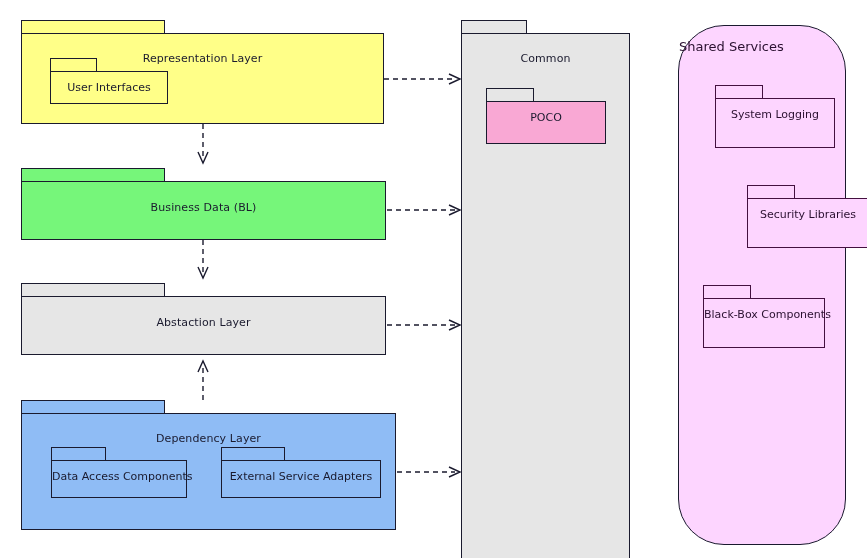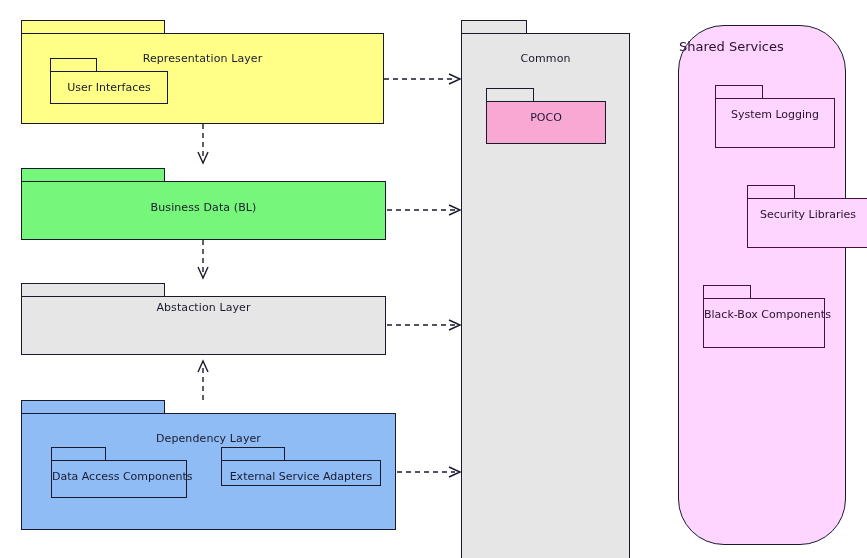--- a/index.html
+++ b/index.html
@@ -61,21 +61,21 @@
   .layer-rep   > .pkg-body > .pkg-label { top: 18px; }
 
   .layer-bl    { left: 21px;  top: 168px; width: 365px; height: 72px; }
   .layer-bl    > .pkg-tab  { width: 144px; height: 13px; background: #76f67a; }
   .layer-bl    > .pkg-body { top: 13px; width: 365px; height: 59px; background: #76f67a; }
   .layer-bl    > .pkg-body > .pkg-label { top: 19px; }
 
   .layer-abs   { left: 21px;  top: 283px; width: 365px; height: 72px; }
   .layer-abs   > .pkg-tab  { width: 144px; height: 13px; background: #e6e6e6; }
   .layer-abs   > .pkg-body { top: 13px; width: 365px; height: 59px; background: #e6e6e6; }
-  .layer-abs   > .pkg-body > .pkg-label { top: 4px; }
+  .layer-abs   > .pkg-body > .pkg-label { top: 19px; }
 
   .layer-dep   { left: 21px;  top: 400px; width: 375px; height: 130px; }
   .layer-dep   > .pkg-tab  { width: 144px; height: 13px; background: #8fbcf5; }
   .layer-dep   > .pkg-body { top: 13px; width: 375px; height: 117px; background: #8fbcf5; }
   .layer-dep   > .pkg-body > .pkg-label { top: 18px; }
 
   .layer-common { left: 461px; top: 20px; width: 169px; height: 518px; }
   .layer-common > .pkg-tab  { width: 66px; height: 13px; background: #e6e6e6; }
   .layer-common > .pkg-body { top: 13px; width: 169px; height: 545px; background: #e6e6e6; }
   .layer-common > .pkg-body > .pkg-label { top: 18px; }
@@ -120,21 +120,21 @@
   .sub-sysif  { left: 240px; top: 58px; width: 120px; height: 46px; }
   .sub-sysif  > .sub-tab  { width: 48px; background: #ffff88; }
   .sub-sysif  > .sub-body { width: 120px; height: 33px; background: #ffff88; }
 
   
   .sub-dac    { left: 51px;  top: 447px; width: 136px; height: 51px; }
   .sub-dac    > .sub-tab  { width: 55px; background: #8fbcf5; }
   .sub-dac    > .sub-body { width: 136px; height: 38px; background: #8fbcf5; }
   .sub-esa    { left: 221px; top: 447px; width: 160px; height: 51px; }
   .sub-esa    > .sub-tab  { width: 64px; background: #8fbcf5; }
-  .sub-esa    > .sub-body { width: 160px; height: 26px; background: #8fbcf5; }
+  .sub-esa    > .sub-body { width: 160px; height: 38px; background: #8fbcf5; }
 
   
   .sub-poco   { left: 486px; top: 88px; width: 120px; height: 65px; }
   .sub-poco   > .sub-tab  { width: 48px; background: #e6e6e6; }
   .sub-poco   > .sub-body { width: 120px; height: 43px; background: #f9a8d4; }
 
   
   .shared-services {
     position: absolute;
     left: 678px;

